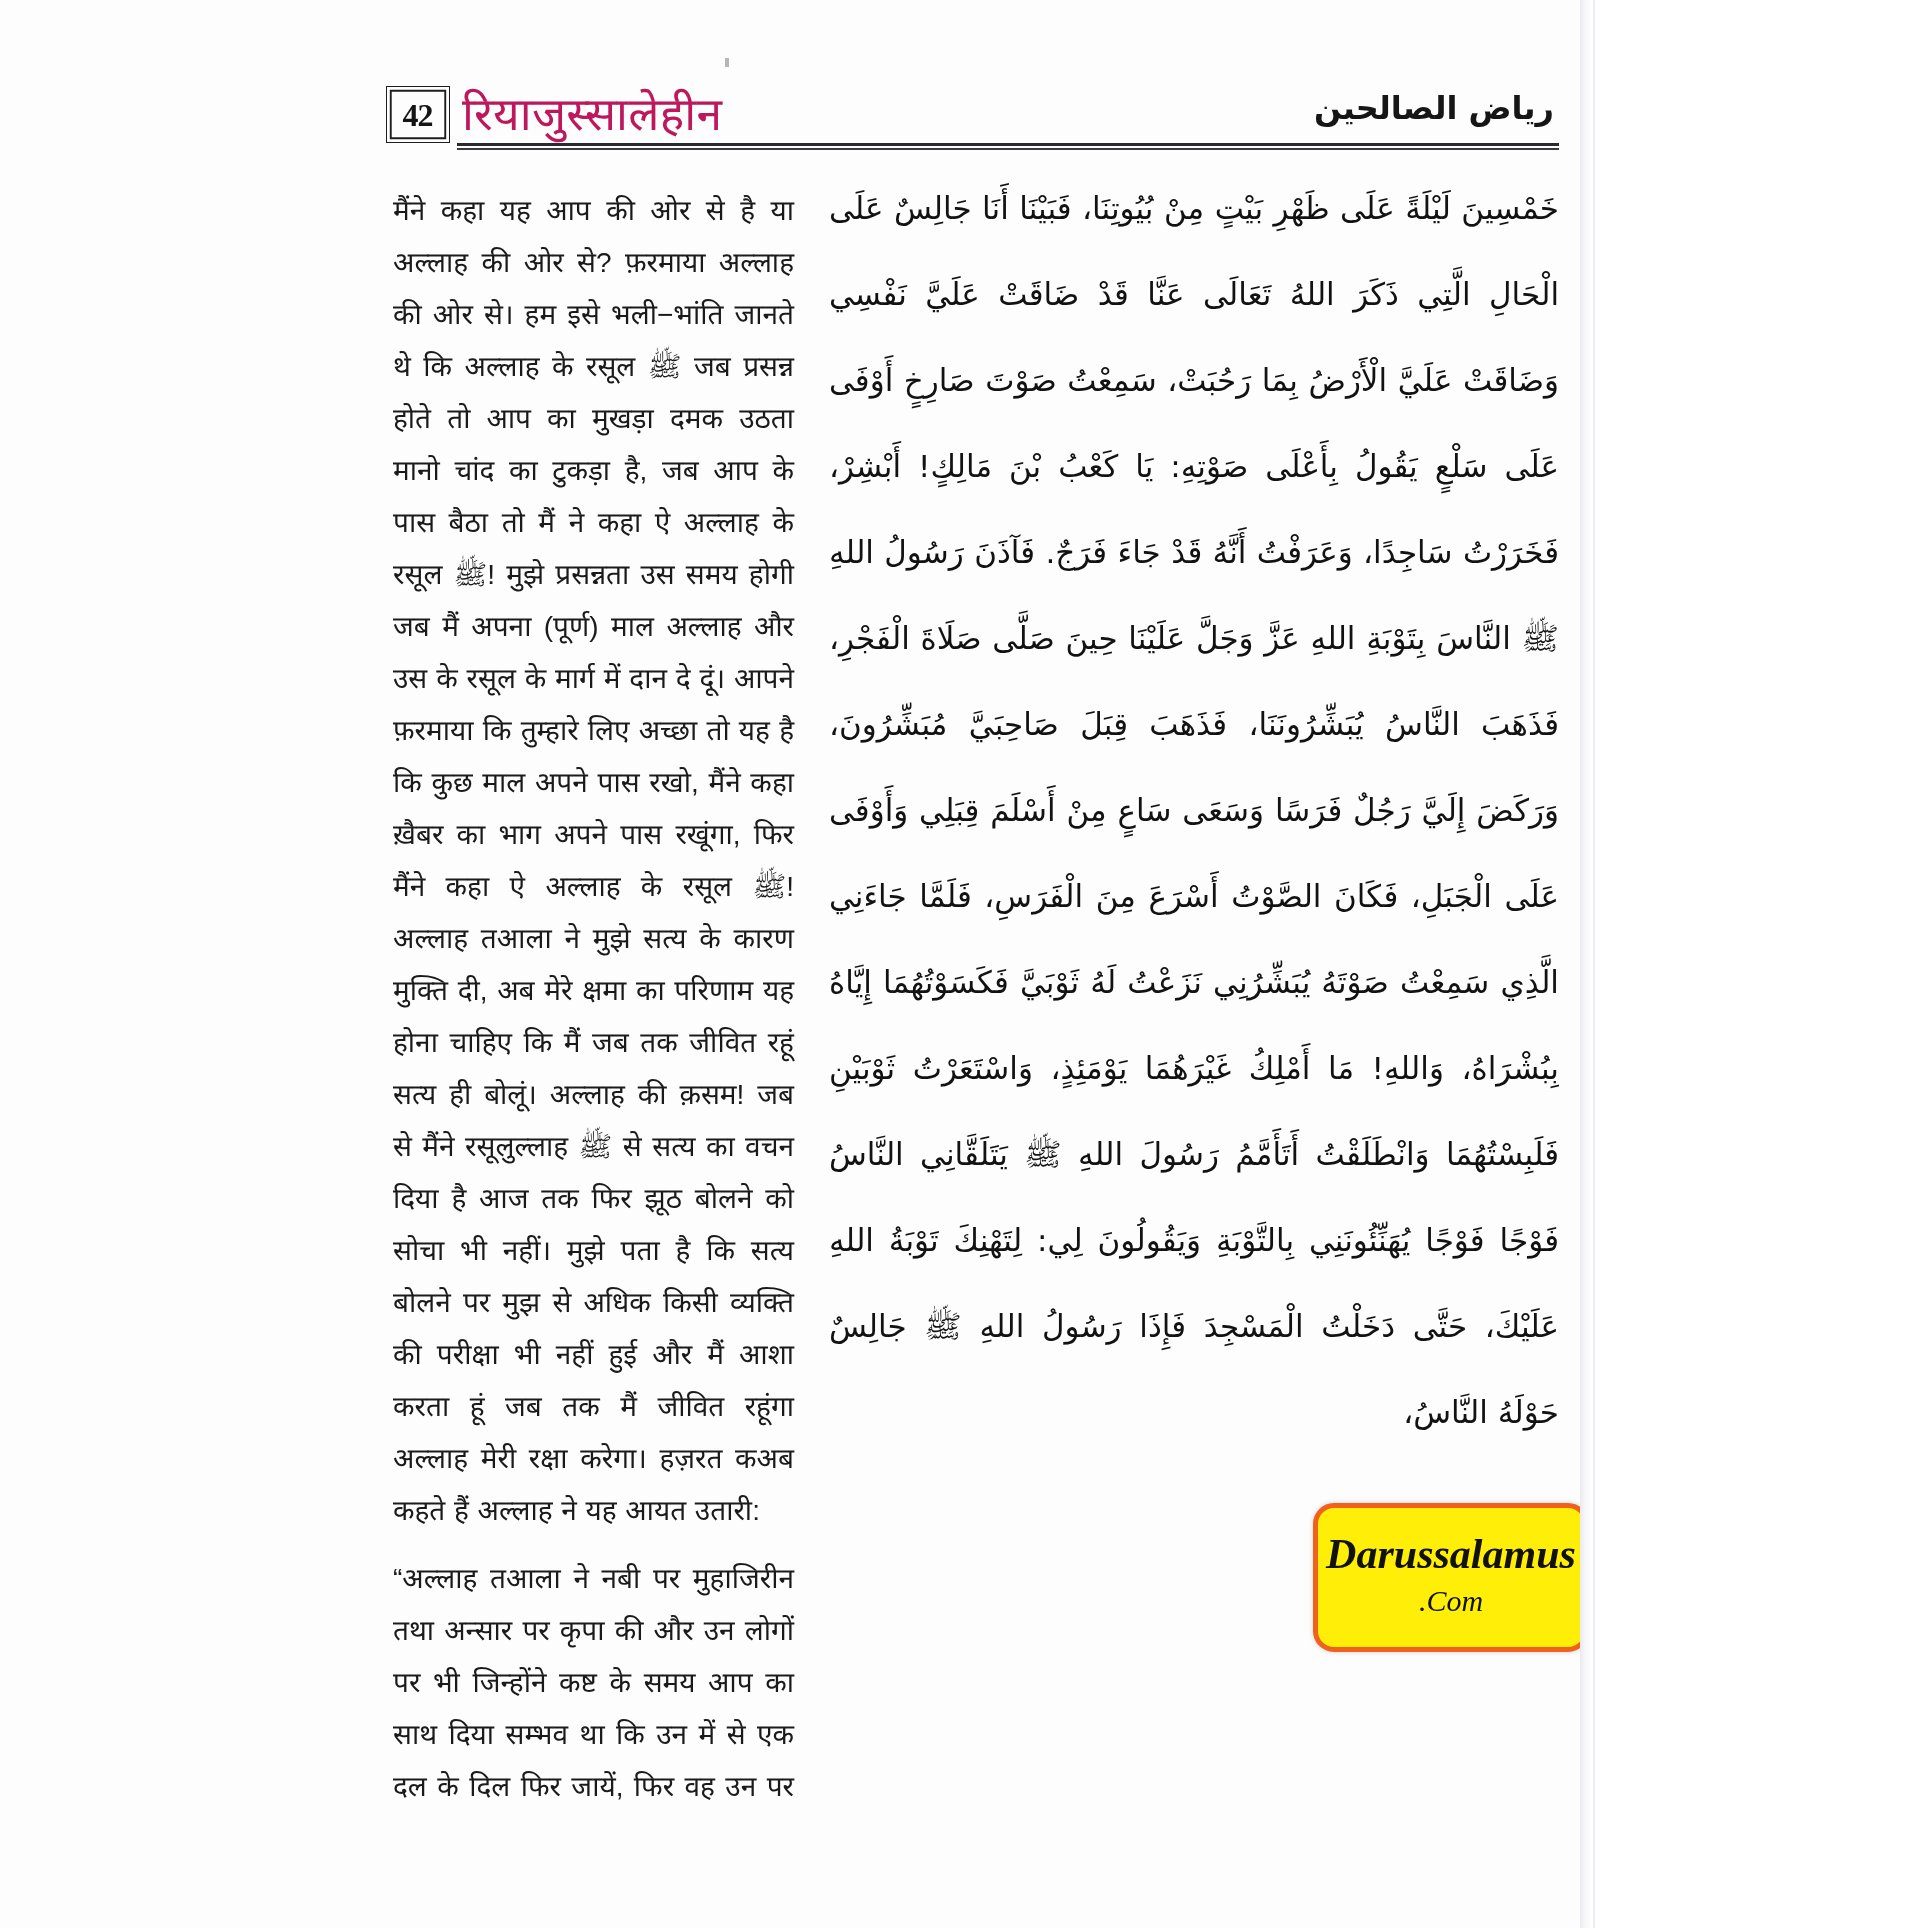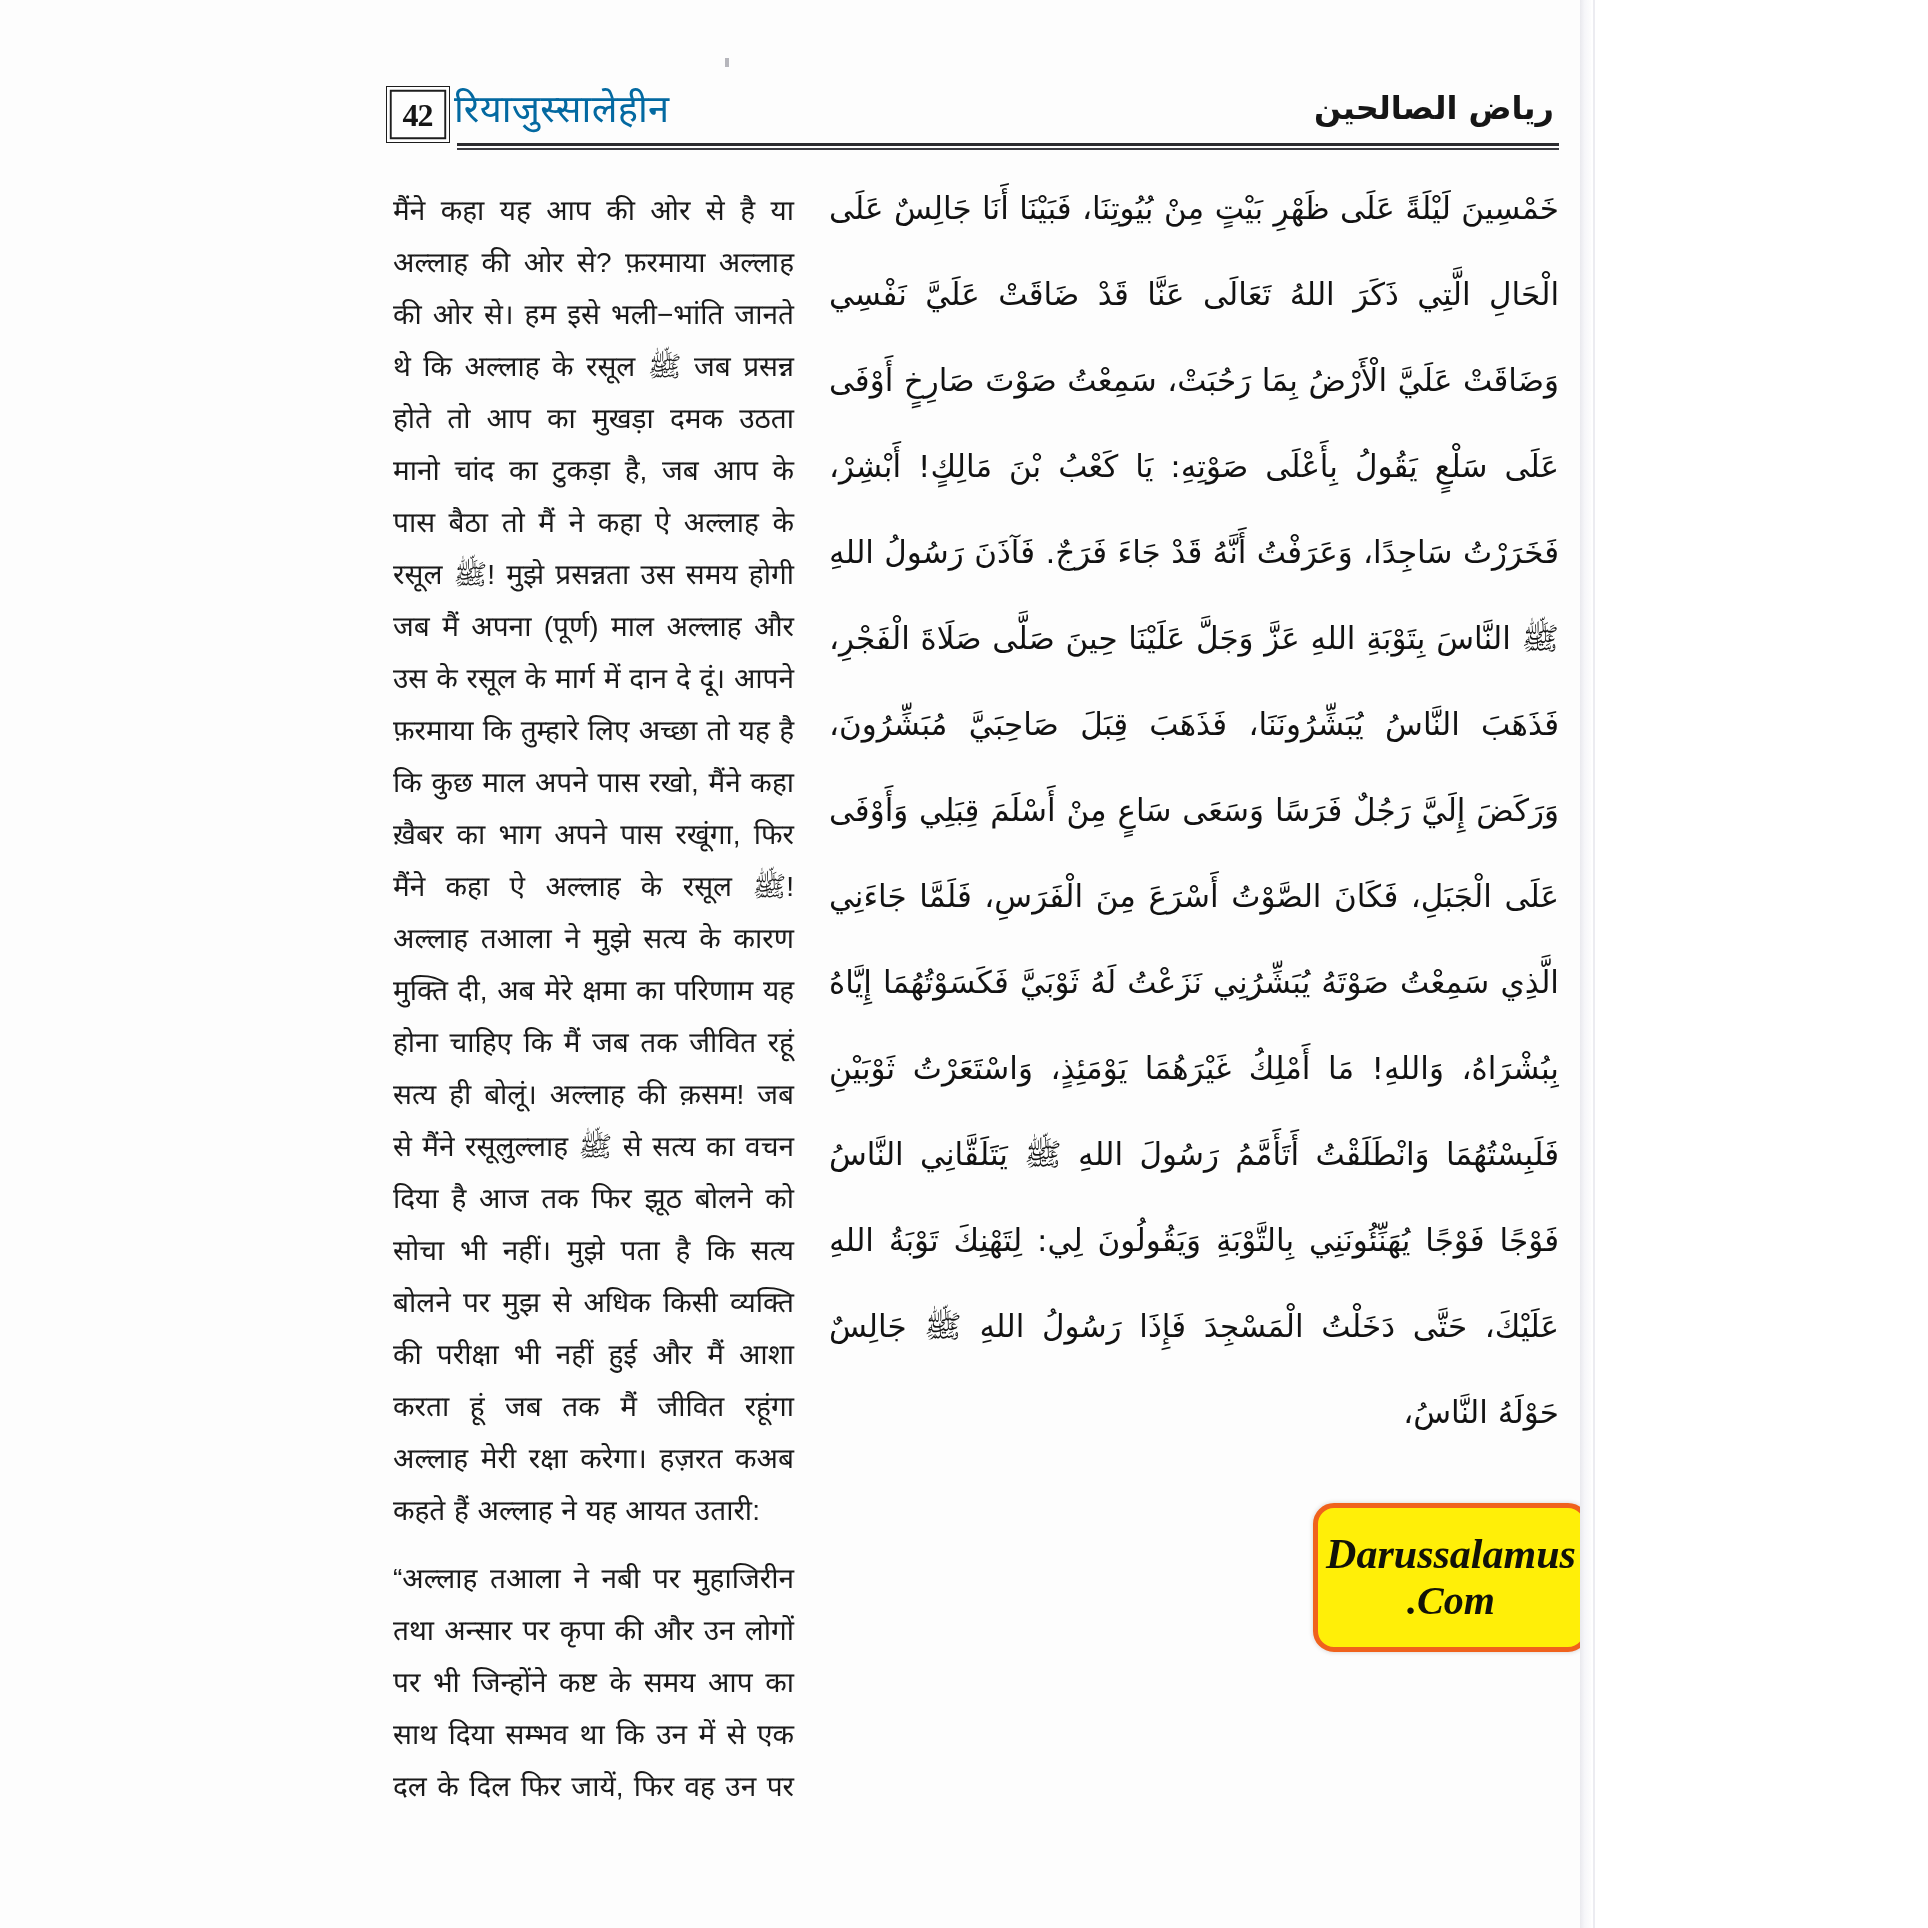--- a/index.html
+++ b/index.html
@@ -40,23 +40,23 @@
     box-shadow:inset 0 0 0 2.8px #ffffff, inset 0 0 0 4.7px #1d1d1d;
     display:flex;align-items:center;justify-content:center;
   }
   #pagenum{
     font-family:"Liberation Serif",serif;
     font-weight:bold;font-size:32px;color:#151515;
     letter-spacing:-0.9px;
     transform:translateY(0.9px);
   }
   #hindi-title{
-    position:absolute;left:77px;top:-1.9px;
+    position:absolute;left:85px;top:-1.9px;
     font-family:"Liberation Sans","DejaVu Sans",sans-serif;
-    font-size:38px;color:#0369a1;
+    font-size:46px;color:#be185d;
     letter-spacing:0.3px;
     white-space:nowrap;
   }
   #arabic-title{
     position:absolute;right:0px;top:5.6px;
     direction:rtl;
     font-family:"DejaVu Sans",sans-serif;
     font-weight:bold;
     font-size:32px;color:#161616;
     white-space:nowrap;
@@ -110,22 +110,22 @@
     overflow:hidden;
   }
   #wm-line1{
     font-family:"Liberation Serif",serif;
     font-style:italic;font-weight:bold;
     font-size:42px;color:#121208;
     line-height:47px;white-space:nowrap;
   }
   #wm-line2{
     font-family:"Liberation Serif",serif;
-    font-style:italic;font-weight:bold;
-    font-size:40px;color:#121208;
+    font-style:italic;font-weight:normal;
+    font-size:30px;color:#121208;
     line-height:47px;white-space:nowrap;
     margin-top:-1.9px;
   }
 
   
   #scan-speck{
     position:absolute;left:725px;top:58px;width:3.8px;height:8.5px;
     background:#9d9da5;opacity:.75;
   }
 </style>

